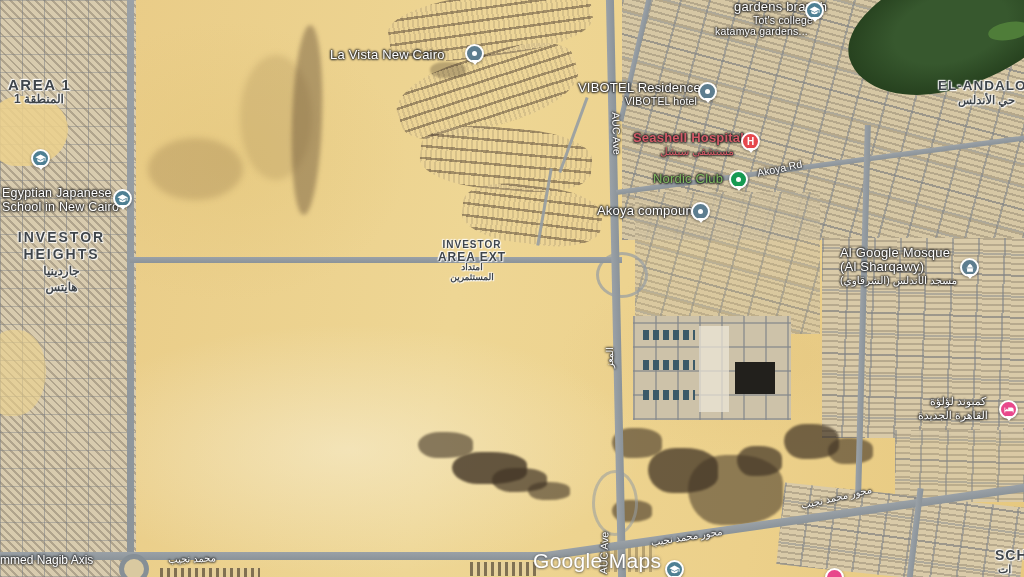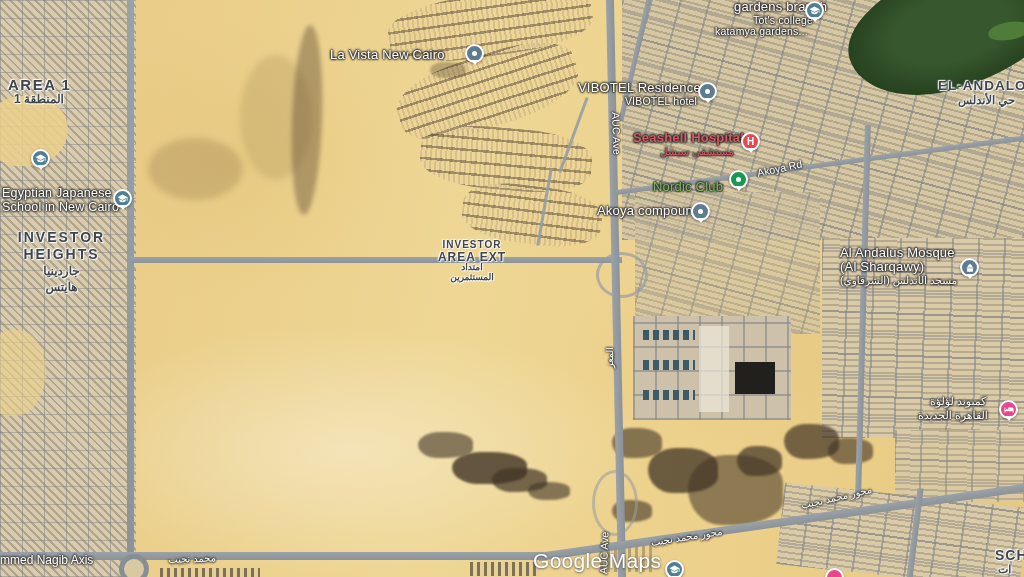--- a/index.html
+++ b/index.html
@@ -55,21 +55,21 @@
     background-image:
       repeating-linear-gradient(90deg, rgba(130,134,138,.6) 0 2px, transparent 2px 22px),
       repeating-linear-gradient(0deg, rgba(130,134,138,.6) 0 2px, transparent 2px 24px);}
   .tanks{background:repeating-linear-gradient(90deg,#3c5a68 0 6px,#cdc2a9 6px 10px);}
   .speck{background:repeating-linear-gradient(90deg, rgba(70,60,50,.65) 0 3px, rgba(220,205,170,.4) 3px 7px);}
   
   .poi{position:absolute;color:#fff;font-size:13px;font-weight:500;letter-spacing:.2px;white-space:nowrap;z-index:25;
     text-shadow:0 1px 2px rgba(33,33,33,.95),0 -1px 2px rgba(33,33,33,.9),1px 0 2px rgba(33,33,33,.9),-1px 0 2px rgba(33,33,33,.9);}
   .poi-sub{font-size:10.5px;font-weight:400;}
   .lbl-hospital{color:#d15a66;}
-  .lbl-park{color:#7fb860;margin-top:8px;}
+  .lbl-park{color:#7fb860;}
   .dist{position:absolute;color:#3f454b;font-weight:700;white-space:nowrap;z-index:24;
     text-shadow:0 0 2px #fff,0 0 2px #fff,1px 1px 1px rgba(255,255,255,.9),-1px -1px 1px rgba(255,255,255,.9);}
   .roadlbl{position:absolute;color:#fff;font-size:10px;font-weight:500;white-space:nowrap;z-index:22;transform-origin:0 0;
     text-shadow:0 1px 2px rgba(55,55,55,.95),0 -1px 2px rgba(55,55,55,.9),1px 0 2px rgba(55,55,55,.9),-1px 0 2px rgba(55,55,55,.9);}
   .wm{position:absolute;color:#fff;font-size:21px;font-weight:400;letter-spacing:.3px;z-index:40;
     text-shadow:0 0 3px rgba(85,85,85,.65),0 1px 2px rgba(60,60,60,.55);}
   
   .gpin{position:absolute;width:15px;height:15px;border-radius:50%;border:2px solid #fff;z-index:30;
     box-shadow:0 1px 2.5px rgba(0,0,0,.45);display:flex;align-items:center;justify-content:center;}
   .gpin::after{content:"";position:absolute;left:50%;transform:translateX(-50%);bottom:-8px;
@@ -196,21 +196,21 @@
   <div class="poi" style="left:710px;top:-1px;margin-left:24px;">gardens branch</div>
   <div class="poi poi-sub" style="left:753px;top:14px;">Tot's college</div>
   <div class="poi poi-sub" style="left:715px;top:25px;">katamya gardens...</div>
   <div class="gpin teal" style="left:805px;top:1px;">
     <svg width="11" height="11" viewBox="0 0 24 24" fill="#fff">
         <path d="M12 3L1 9l11 6 9-4.9V17h2V9L12 3z"></path>
         <path d="M5 13.2V17c0 1.7 3.1 3 7 3s7-1.3 7-3v-3.8l-7 3.8-7-3.8z"></path>
       </svg>
   </div>
 
-  <div class="poi ta-r" style="left:840px;top:245px;width:115px;">Al Andalus Mosque</div>
+  <div class="poi ta-r" style="left:840px;top:245px;width:115px;">Al Google Mosque</div>
   <div class="poi ta-r" style="left:840px;top:259px;width:115px;">(Al Sharqawy)</div>
   <div class="poi poi-sub ta-r" style="left:840px;top:274px;width:115px;">مسجد الأندلس (الشرقاوي)</div>
   <div class="gpin slate" style="left:960px;top:258px;">
     <svg width="10" height="10" viewBox="0 0 24 24" fill="#fff">
         <path d="M12 2c-2.5 3-6 4.5-6 8h12c0-3.5-3.5-5-6-8z"></path>
         <path d="M4 11h16v2H4zM5 14h14v7H5z"></path>
       </svg>
   </div>
 
   <div class="poi" style="left:2px;top:186px;font-size:12.5px;">Egyptian Japanese</div>

